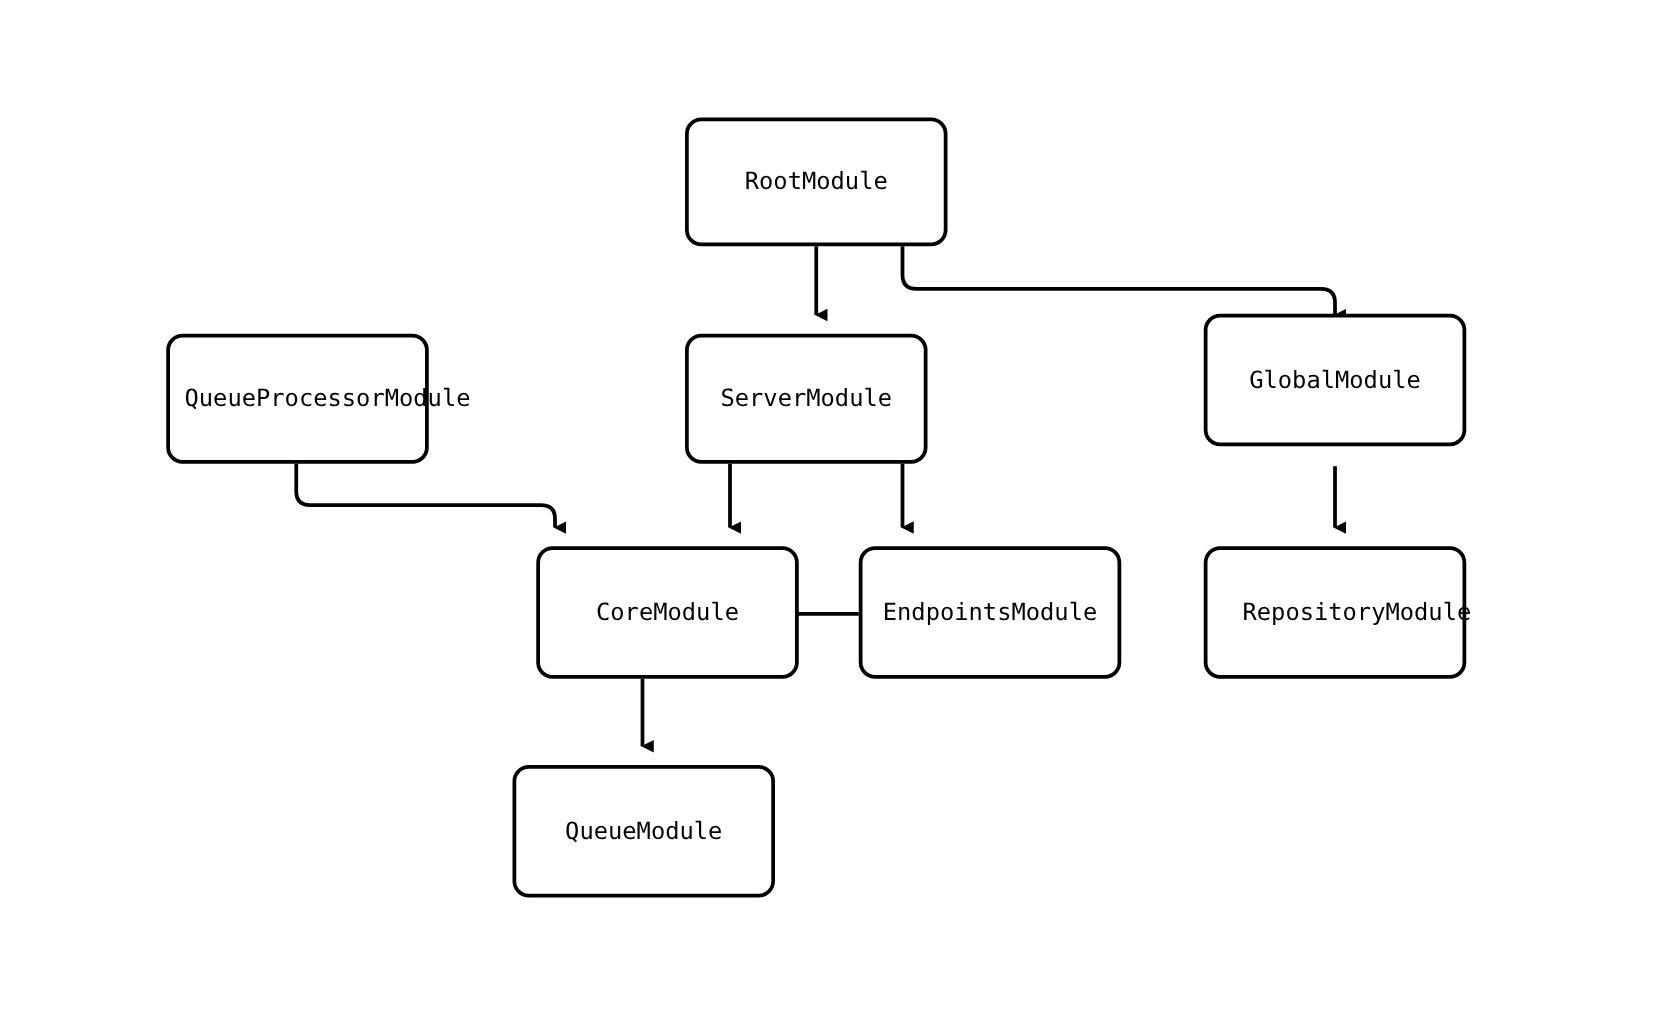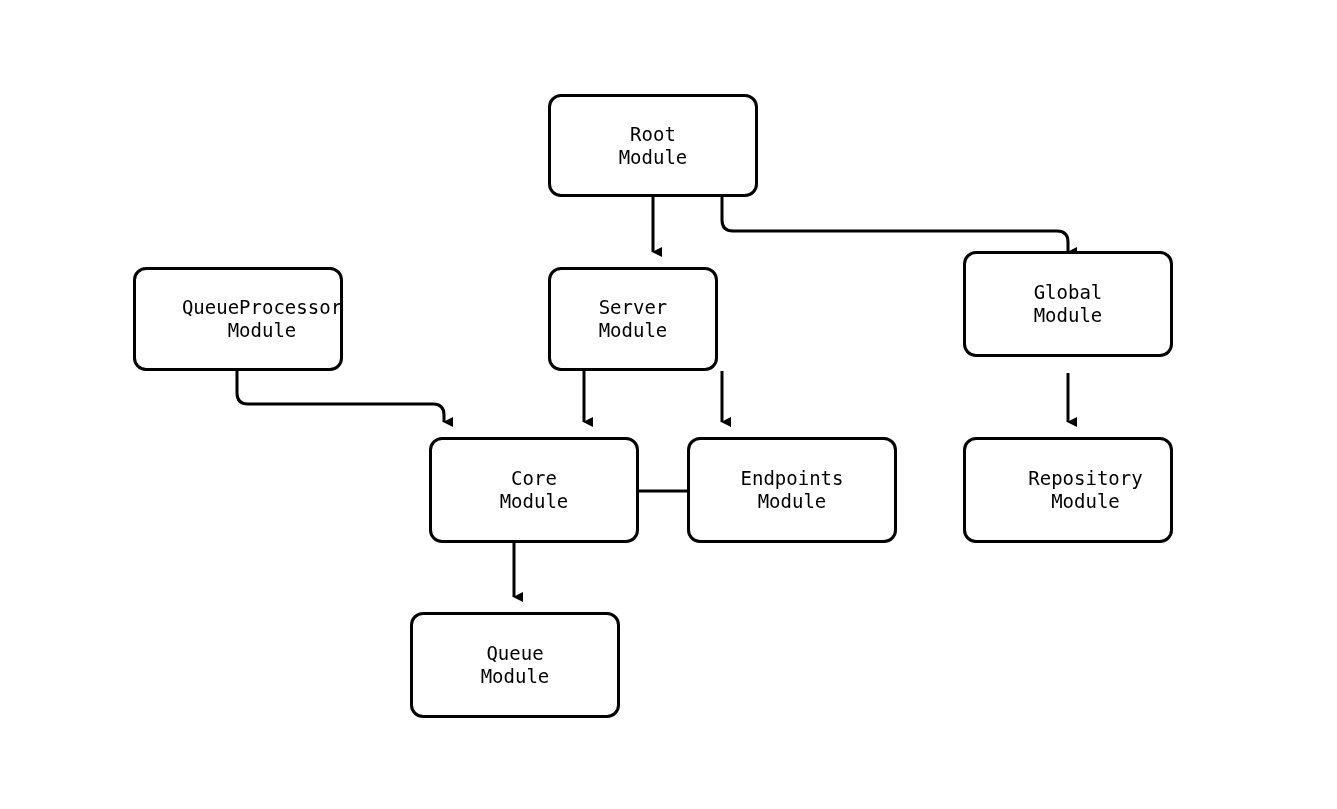--- a/index.html
+++ b/index.html
@@ -25,21 +25,21 @@
     width: 1337px;
     height: 809px;
   }
   .node {
     position: absolute;
     box-sizing: border-box;
     border: 3px solid #000000;
     border-radius: 13px;
     background: #ffffff;
     display: flex;
-    flex-direction: column;
+    flex-direction: row;
     align-items: center;
     justify-content: center;
     z-index: 2;
   }
   .node-line {
     font-family: "DejaVu Sans Mono", "Liberation Mono", monospace;
     font-size: 19px;
     line-height: 23px;
     color: #000000;
     white-space: pre;
@@ -84,21 +84,21 @@
   <div class="node" style="left:548px; top:94px; width:210px; height:103px;">
     <div class="node-line">Root</div>
     <div class="node-line">Module</div>
   </div>
 
   <div class="node" style="left:133px; top:267px; width:210px; height:104px;padding-left:48px;">
     <div class="node-line">QueueProcessor</div>
     <div class="node-line">Module</div>
   </div>
 
-  <div class="node" style="left:548px; top:267px; width:170px; height:104px;">
+  <div class="node" style="left:548px; top:267px; width:194px; height:104px;">
     <div class="node-line">Server</div>
     <div class="node-line">Module</div>
   </div>
 
   <div class="node" style="left:963px; top:251px; width:210px; height:106px;">
     <div class="node-line">Global</div>
     <div class="node-line">Module</div>
   </div>
 
   <div class="node" style="left:429px; top:437px; width:210px; height:106px;">

